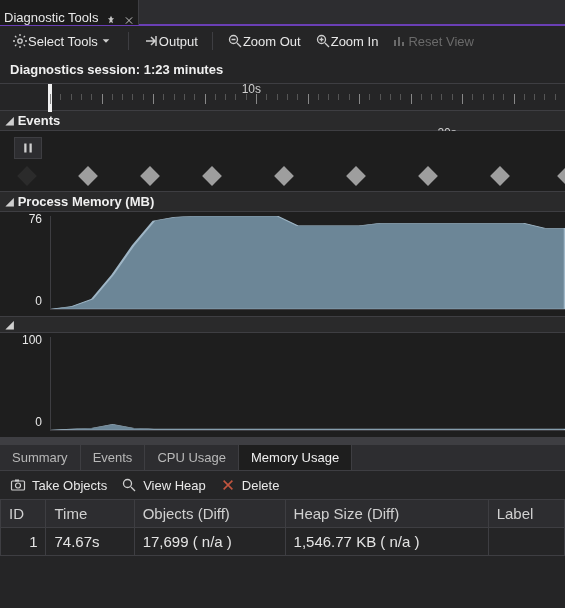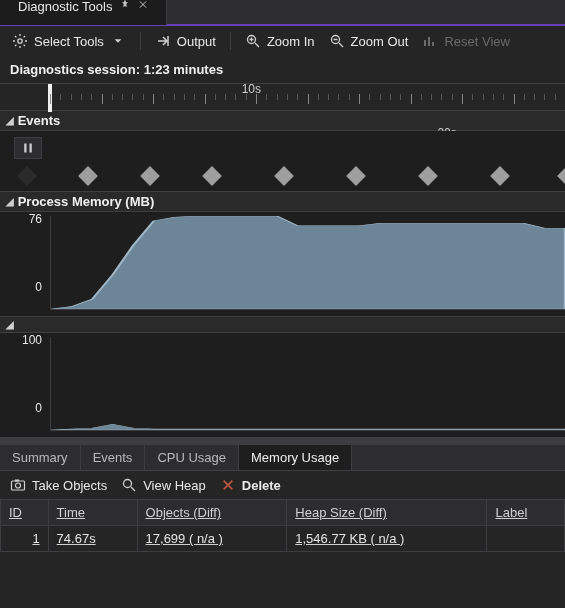--- a/index.html
+++ b/index.html
@@ -1,55 +1,55 @@
 <!DOCTYPE html>
 <html><head>
 <meta charset="utf-8">
 <style>
   * { box-sizing: border-box; margin: 0; padding: 0; font-family: "Segoe UI", Arial, sans-serif; }
   body { background: #1e1e1e; color: #d0d0d0; width: 565px; height: 608px; overflow: hidden; font-size: 13px; }
   .window { width: 565px; height: 608px; background: #252526; display: flex; flex-direction: column; }
   .tabbar { display: flex; align-items: center; background: #2d2d30; height: 26px; border-bottom: 2px solid #6a3fb5; }
-  .tab { display: flex; align-items: flex-start; gap: 8px; padding: 0 18px; height: 26px; background: #1c1c1c; color: #e8e8e8; border-right: 1px solid #3e3e42; }
+  .tab { display: flex; align-items: flex-end; gap: 8px; padding: 0 4px; height: 26px; background: #1c1c1c; color: #e8e8e8; border-right: 1px solid #3e3e42; }
   .tab .pin { width: 10px; height: 10px; }
   .tab .close { width: 10px; height: 10px; }
   .toolbar { display: flex; align-items: center; gap: 6px; padding: 4px 8px; background: #252526; height: 30px; color: #e8e8e8; }
   .toolbar .sep { width: 1px; height: 18px; background: #3e3e42; margin: 0 4px; }
-  .tb-btn { display: flex; align-items: center; gap: 6px; padding: 2px 4px; color: #e8e8e8; }
+  .tb-btn { display: flex; align-items: center; padding: 2px 4px; color: #e8e8e8; }
   .tb-btn.disabled { color: #6a6a6a; }
   .icon { display: inline-flex; align-items: center; justify-content: center; width: 16px; height: 16px; }
   .session-label { padding: 6px 10px; font-weight: 600; color: #f0f0f0; background: #252526; }
   .timeline { position: relative; height: 28px; background: #252526; border-top: 1px solid #3e3e42; border-bottom: 1px solid #3e3e42; }
   .timeline .marker { position: absolute; top: 0; left: 48px; width: 4px; height: 28px; background: #f0f0f0; }
   .timeline .ticks { position: absolute; top: 10px; left: 50px; right: 0; height: 18px; }
   .timeline .tick { position: absolute; top: 0; width: 1px; height: 6px; background: #555; }
   .timeline .tick.big { height: 10px; background: #888; }
   .timeline .ticklabel { position: absolute; top: -12px; font-size: 12px; color: #cfcfcf; transform: translateX(-4px); }
   .panel { background: #1e1e1e; border-bottom: 1px solid #3e3e42; }
   .panel-header { display: flex; align-items: center; gap: 4px; padding: 2px 6px; font-weight: 600; color: #f0f0f0; background: #2a2a2b; border-bottom: 1px solid #3e3e42; }
   .panel-header .tri { font-size: 10px; color: #cfcfcf; }
   .events-body { position: relative; height: 60px; background: #1e1e1e; }
   .pause-btn { position: absolute; left: 14px; top: 6px; width: 28px; height: 22px; background: #2d2d30; border: 1px solid #3e3e42; display:flex; align-items:center; justify-content:center; }
   .diamond-row { position: absolute; top: 36px; left: 50px; right: 0; height: 22px; }
   .diamond { position: absolute; width: 14px; height: 14px; transform: rotate(45deg); background: #9e9e9e; top: 2px; }
   .diamond.dark { background: #2b2b2b; left: -30px; }
   .mem-body { position: relative; height: 104px; background: #1e1e1e; }
-  .yaxis { position: absolute; left: 0; top: 0; bottom: 22px; width: 46px; }
+  .yaxis { position: absolute; left: 0; top: 0; bottom: 8px; width: 46px; }
   .ylabel { position: absolute; right: 4px; font-size: 12px; color: #e8e8e8; }
   .plot { position: absolute; left: 50px; right: 0; top: 4px; bottom: 6px; border-left: 1px solid #3e3e42; border-bottom: 1px solid #3e3e42; overflow: hidden; }
   .cpu-body { position: relative; height: 104px; background: #1e1e1e; }
   .divider { height: 6px; background: #3e3e42; }
   .subtabs { display: flex; background: #2d2d30; border-top: 1px solid #3e3e42; border-bottom: 1px solid #3e3e42; }
   .subtab { padding: 5px 12px; color: #b8b8b8; border-right: 1px solid #3e3e42; }
   .subtab.active { background: #1e1e1e; color: #f0f0f0; }
   .snap-toolbar { display: flex; align-items: center; gap: 14px; padding: 6px 10px; background: #252526; }
   .snap-btn { display: flex; align-items: center; gap: 6px; color: #e8e8e8; }
   .snap-btn.delete { color: #d46a6a; }
-  .snap-btn.delete span.lbl { color: #e8e8e8; font-weight: bold; }
-  table.grid { width: 100%; border-collapse: collapse; font-size: 13px; text-decoration: underline; }
+  .snap-btn.delete span.lbl { color: #e8e8e8; }
+  table.grid { width: 100%; border-collapse: collapse; font-size: 15px; }
   table.grid th { text-align: left; font-weight: 400; color: #d0d0d0; background: #2d2d30; padding: 5px 8px; border: 1px solid #3e3e42; }
   table.grid td { padding: 5px 8px; border: 1px solid #3e3e42; color: #e4e4e4; background: #252526; }
   table.grid td.num { text-align: right; }
 </style>
 </head>
 <body>
 
 <div class="window">
 
   <div class="tabbar">
@@ -91,33 +91,33 @@
             <path stroke="#cfcfcf" stroke-width="1.5" d="M13 3v10"></path>
           </svg>
       </span>
       <span>Output</span>
     </div>
     <div class="sep"></div>
     <div class="tb-btn">
       <span class="icon">
         <svg viewBox="0 0 16 16" width="16" height="16">
             <circle cx="6.5" cy="6.5" r="4" fill="none" stroke="#cfcfcf" stroke-width="1.3"></circle>
+            <path stroke="#cfcfcf" stroke-width="1.3" d="M10 10l4 4M4.5 6.5h4"></path>
+          </svg>
+      </span>
+      <span>Zoom Out</span>
+    </div>
+    <div class="tb-btn">
+      <span class="icon">
+        <svg viewBox="0 0 16 16" width="16" height="16">
+            <circle cx="6.5" cy="6.5" r="4" fill="none" stroke="#cfcfcf" stroke-width="1.3"></circle>
             <path stroke="#cfcfcf" stroke-width="1.3" d="M10 10l4 4M6.5 4.5v4M4.5 6.5h4"></path>
           </svg>
       </span>
       <span>Zoom In</span>
-    </div>
-    <div class="tb-btn">
-      <span class="icon">
-        <svg viewBox="0 0 16 16" width="16" height="16">
-            <circle cx="6.5" cy="6.5" r="4" fill="none" stroke="#cfcfcf" stroke-width="1.3"></circle>
-            <path stroke="#cfcfcf" stroke-width="1.3" d="M10 10l4 4M4.5 6.5h4"></path>
-          </svg>
-      </span>
-      <span>Zoom Out</span>
     </div>
     <div class="tb-btn disabled">
       <span class="icon">
         <svg viewBox="0 0 16 16" width="16" height="16">
             <rect x="2" y="7" width="2" height="6" fill="#6a6a6a"></rect>
             <rect x="6" y="4" width="2" height="9" fill="#6a6a6a"></rect>
             <rect x="10" y="9" width="2" height="4" fill="#6a6a6a"></rect>
           </svg>
       </span>
       <span>Reset View</span>

